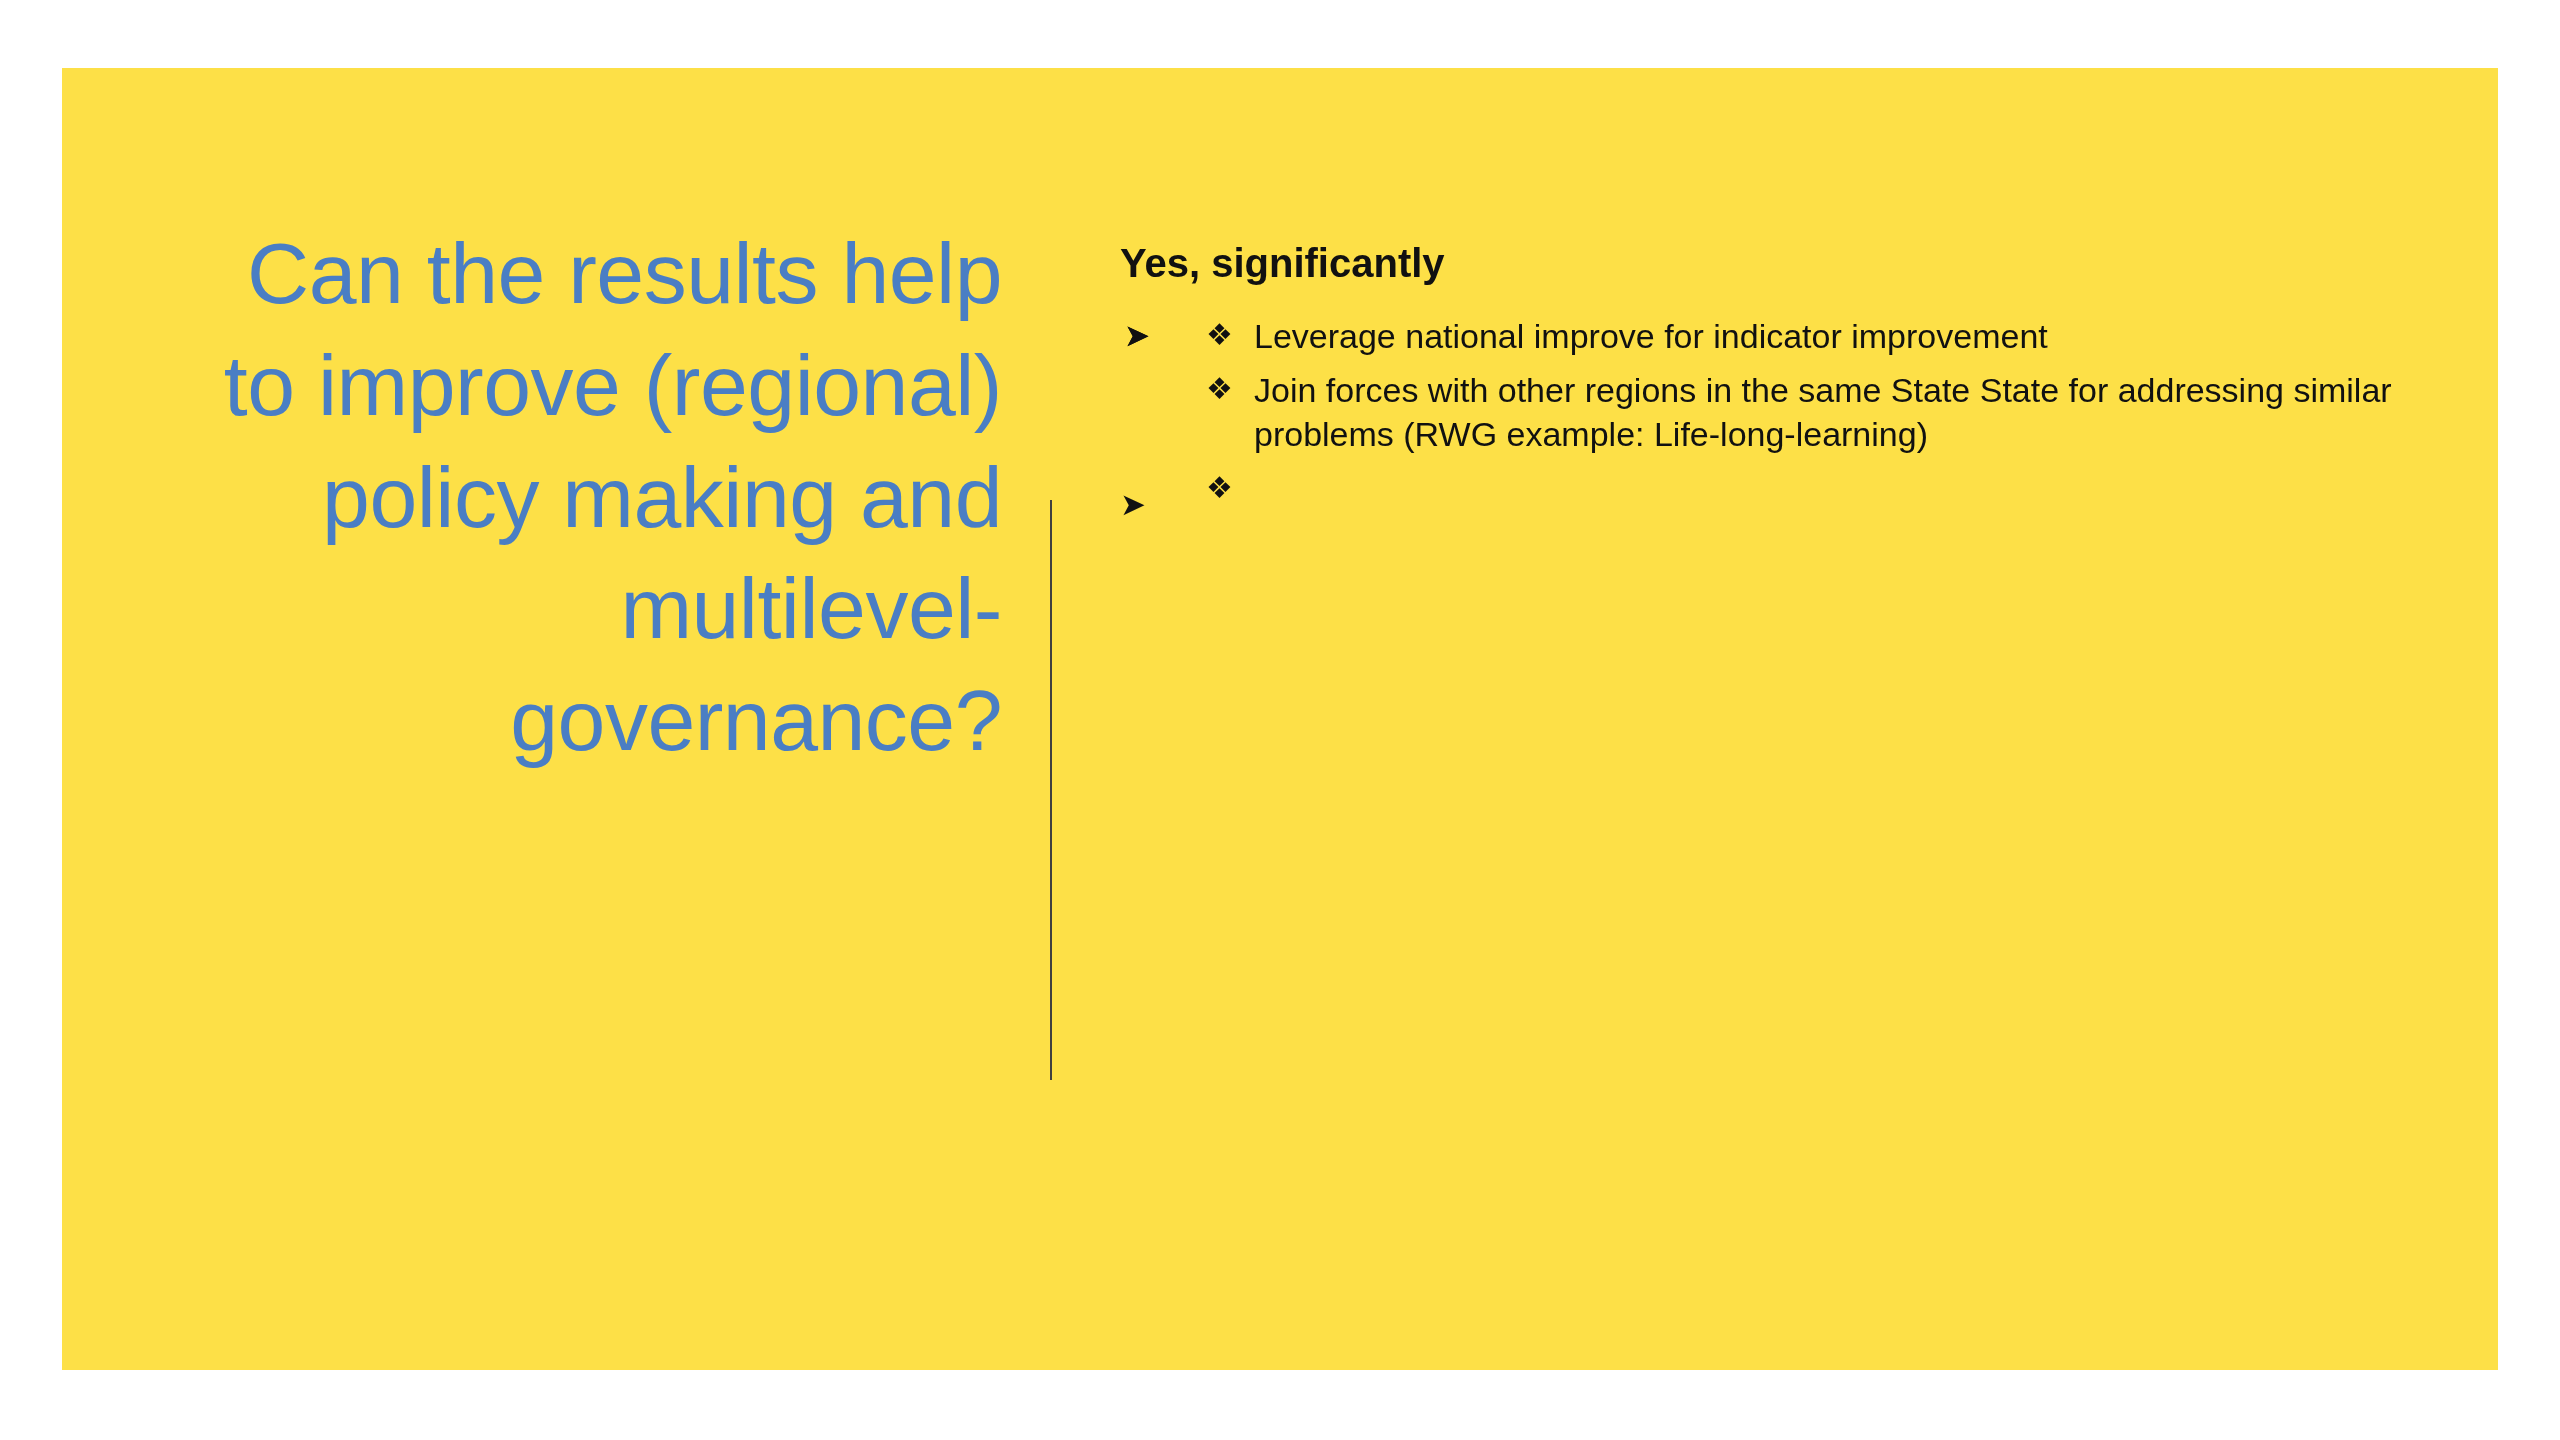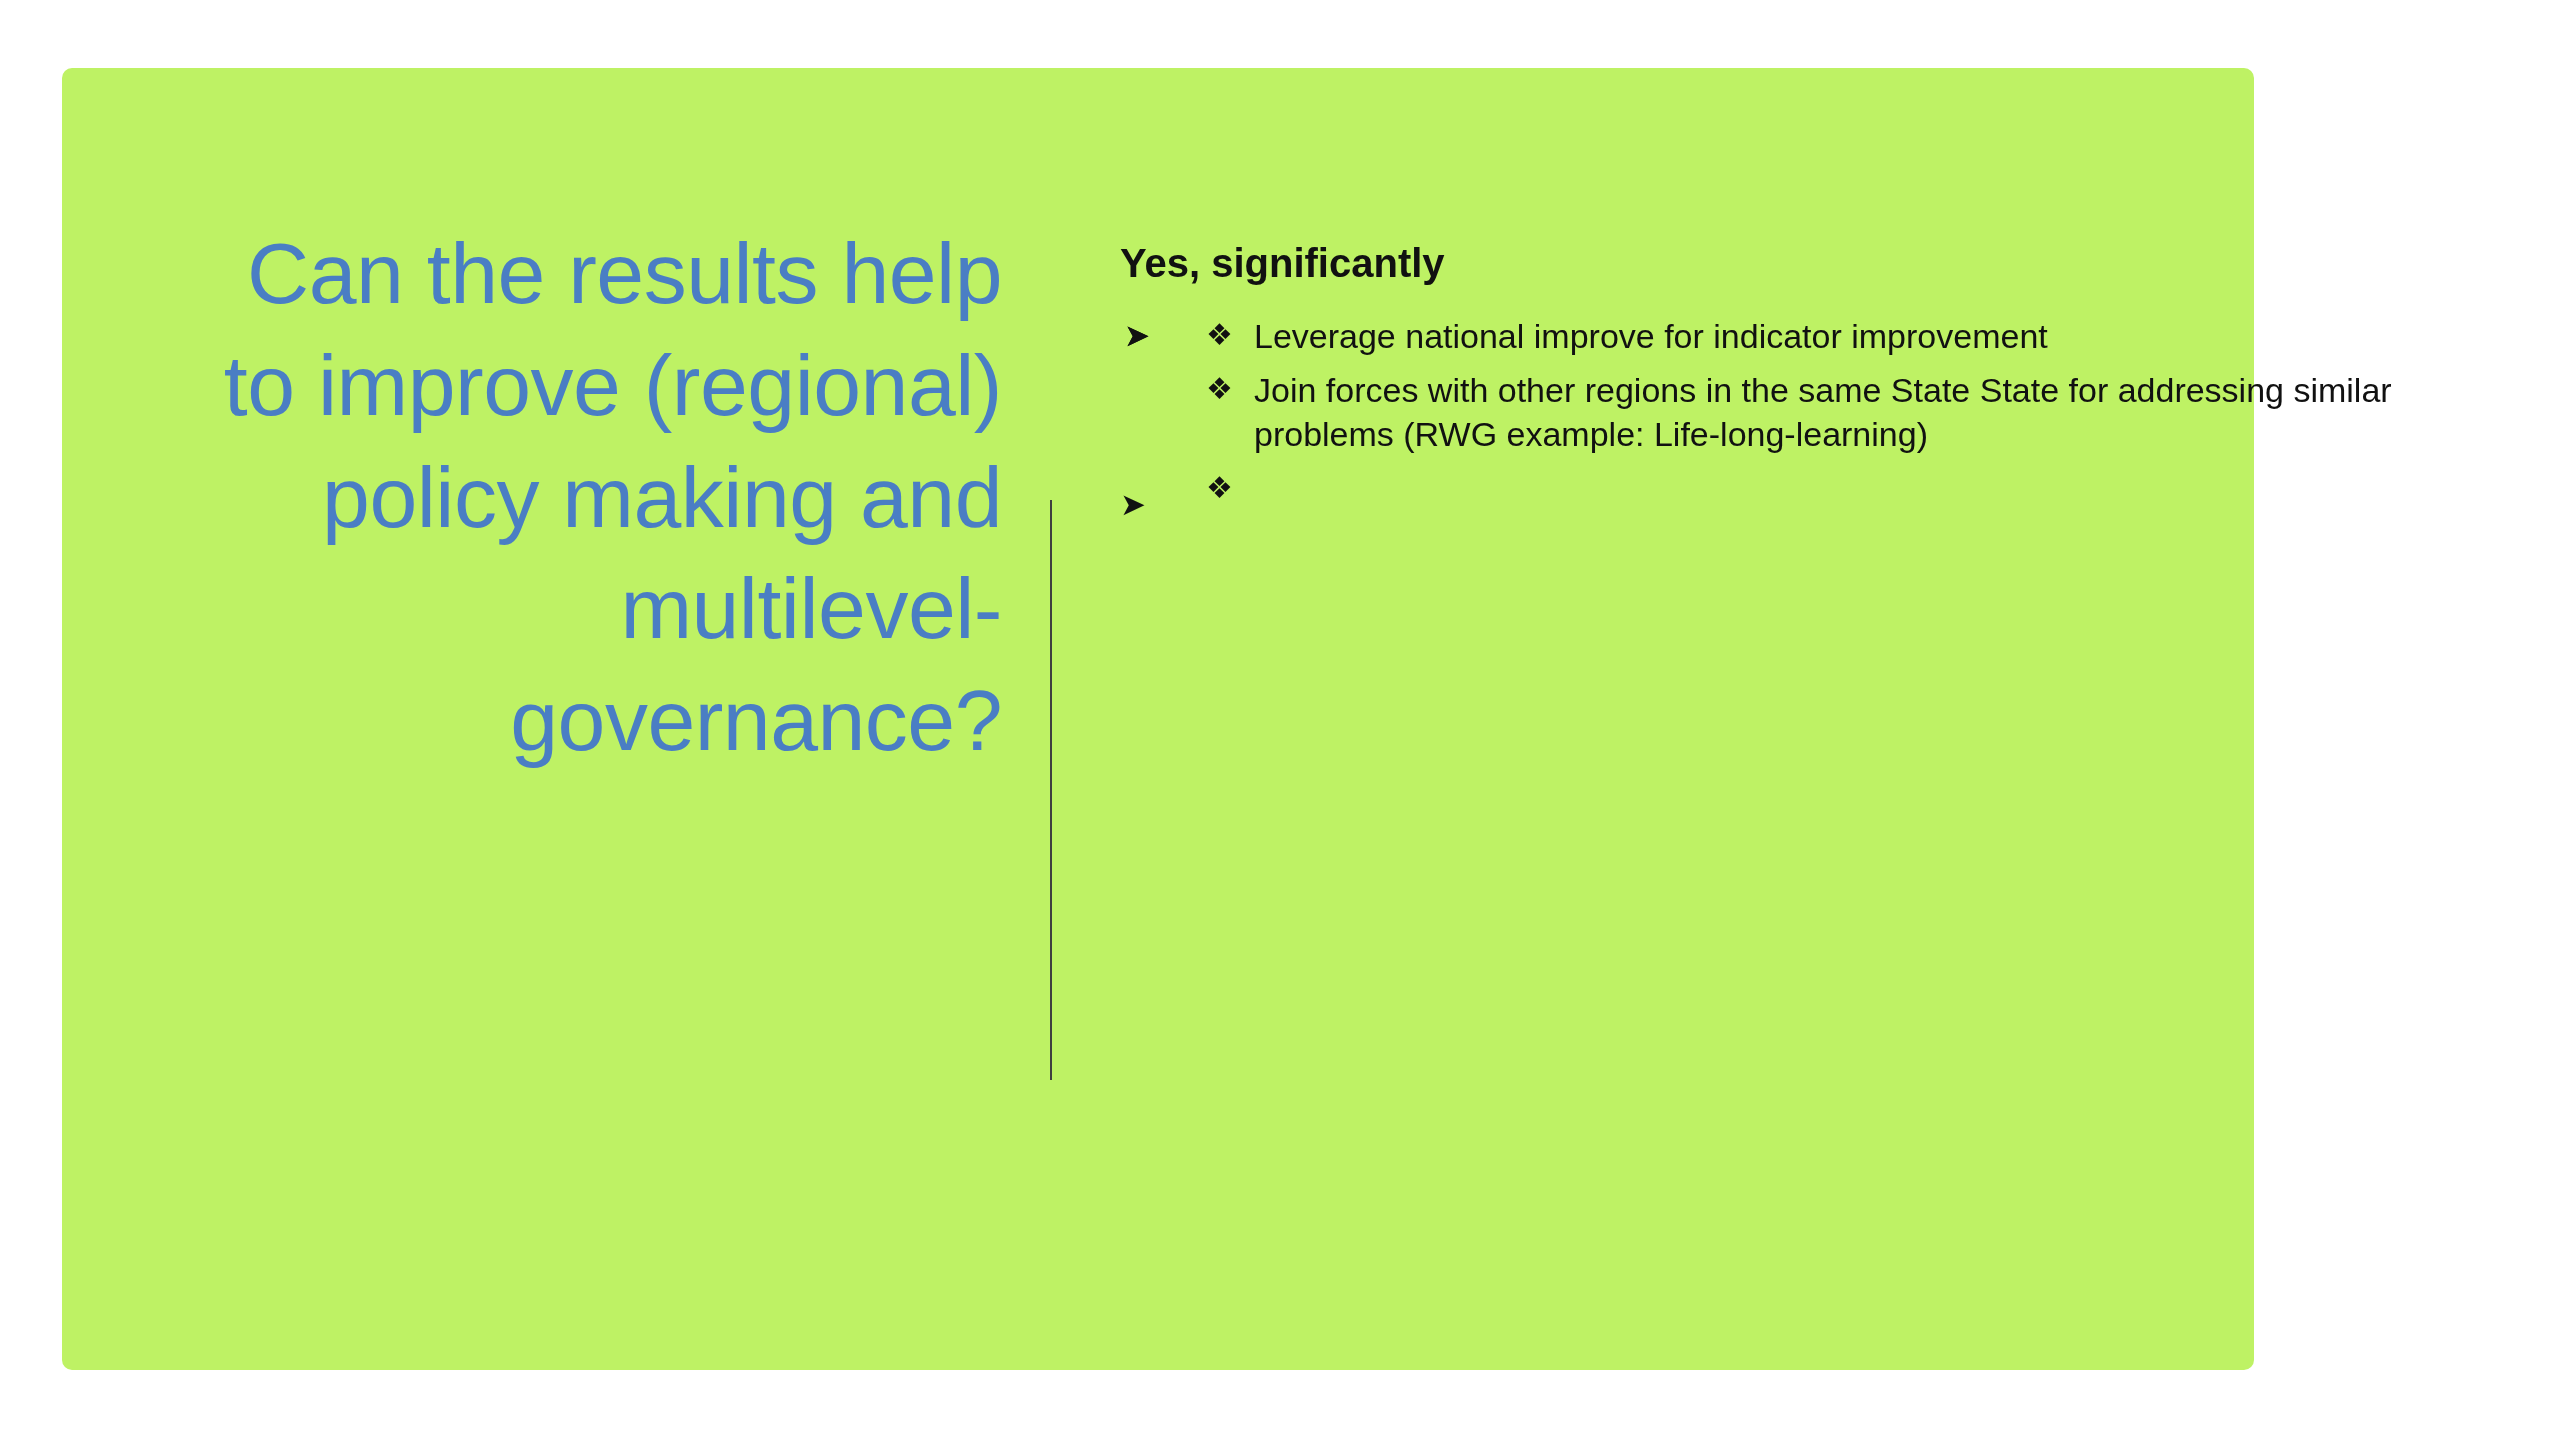--- a/index.html
+++ b/index.html
@@ -10,24 +10,23 @@
   body {
     width: 2560px;
     height: 1440px;
     font-family: "Liberation Sans", sans-serif;
     overflow: hidden;
   }
   .slide {
     position: absolute;
     left: 62px;
     top: 68px;
-    width: 2192px;
+    width: 2436px;
     height: 1302px;
-    background: #bef264;
-    border-radius: 10px;
+    background: #fde047;
   }
   .content {
     position: absolute;
     left: 0;
     top: 0;
     width: 100%;
     height: 100%;
   }
   
   .title-block {

